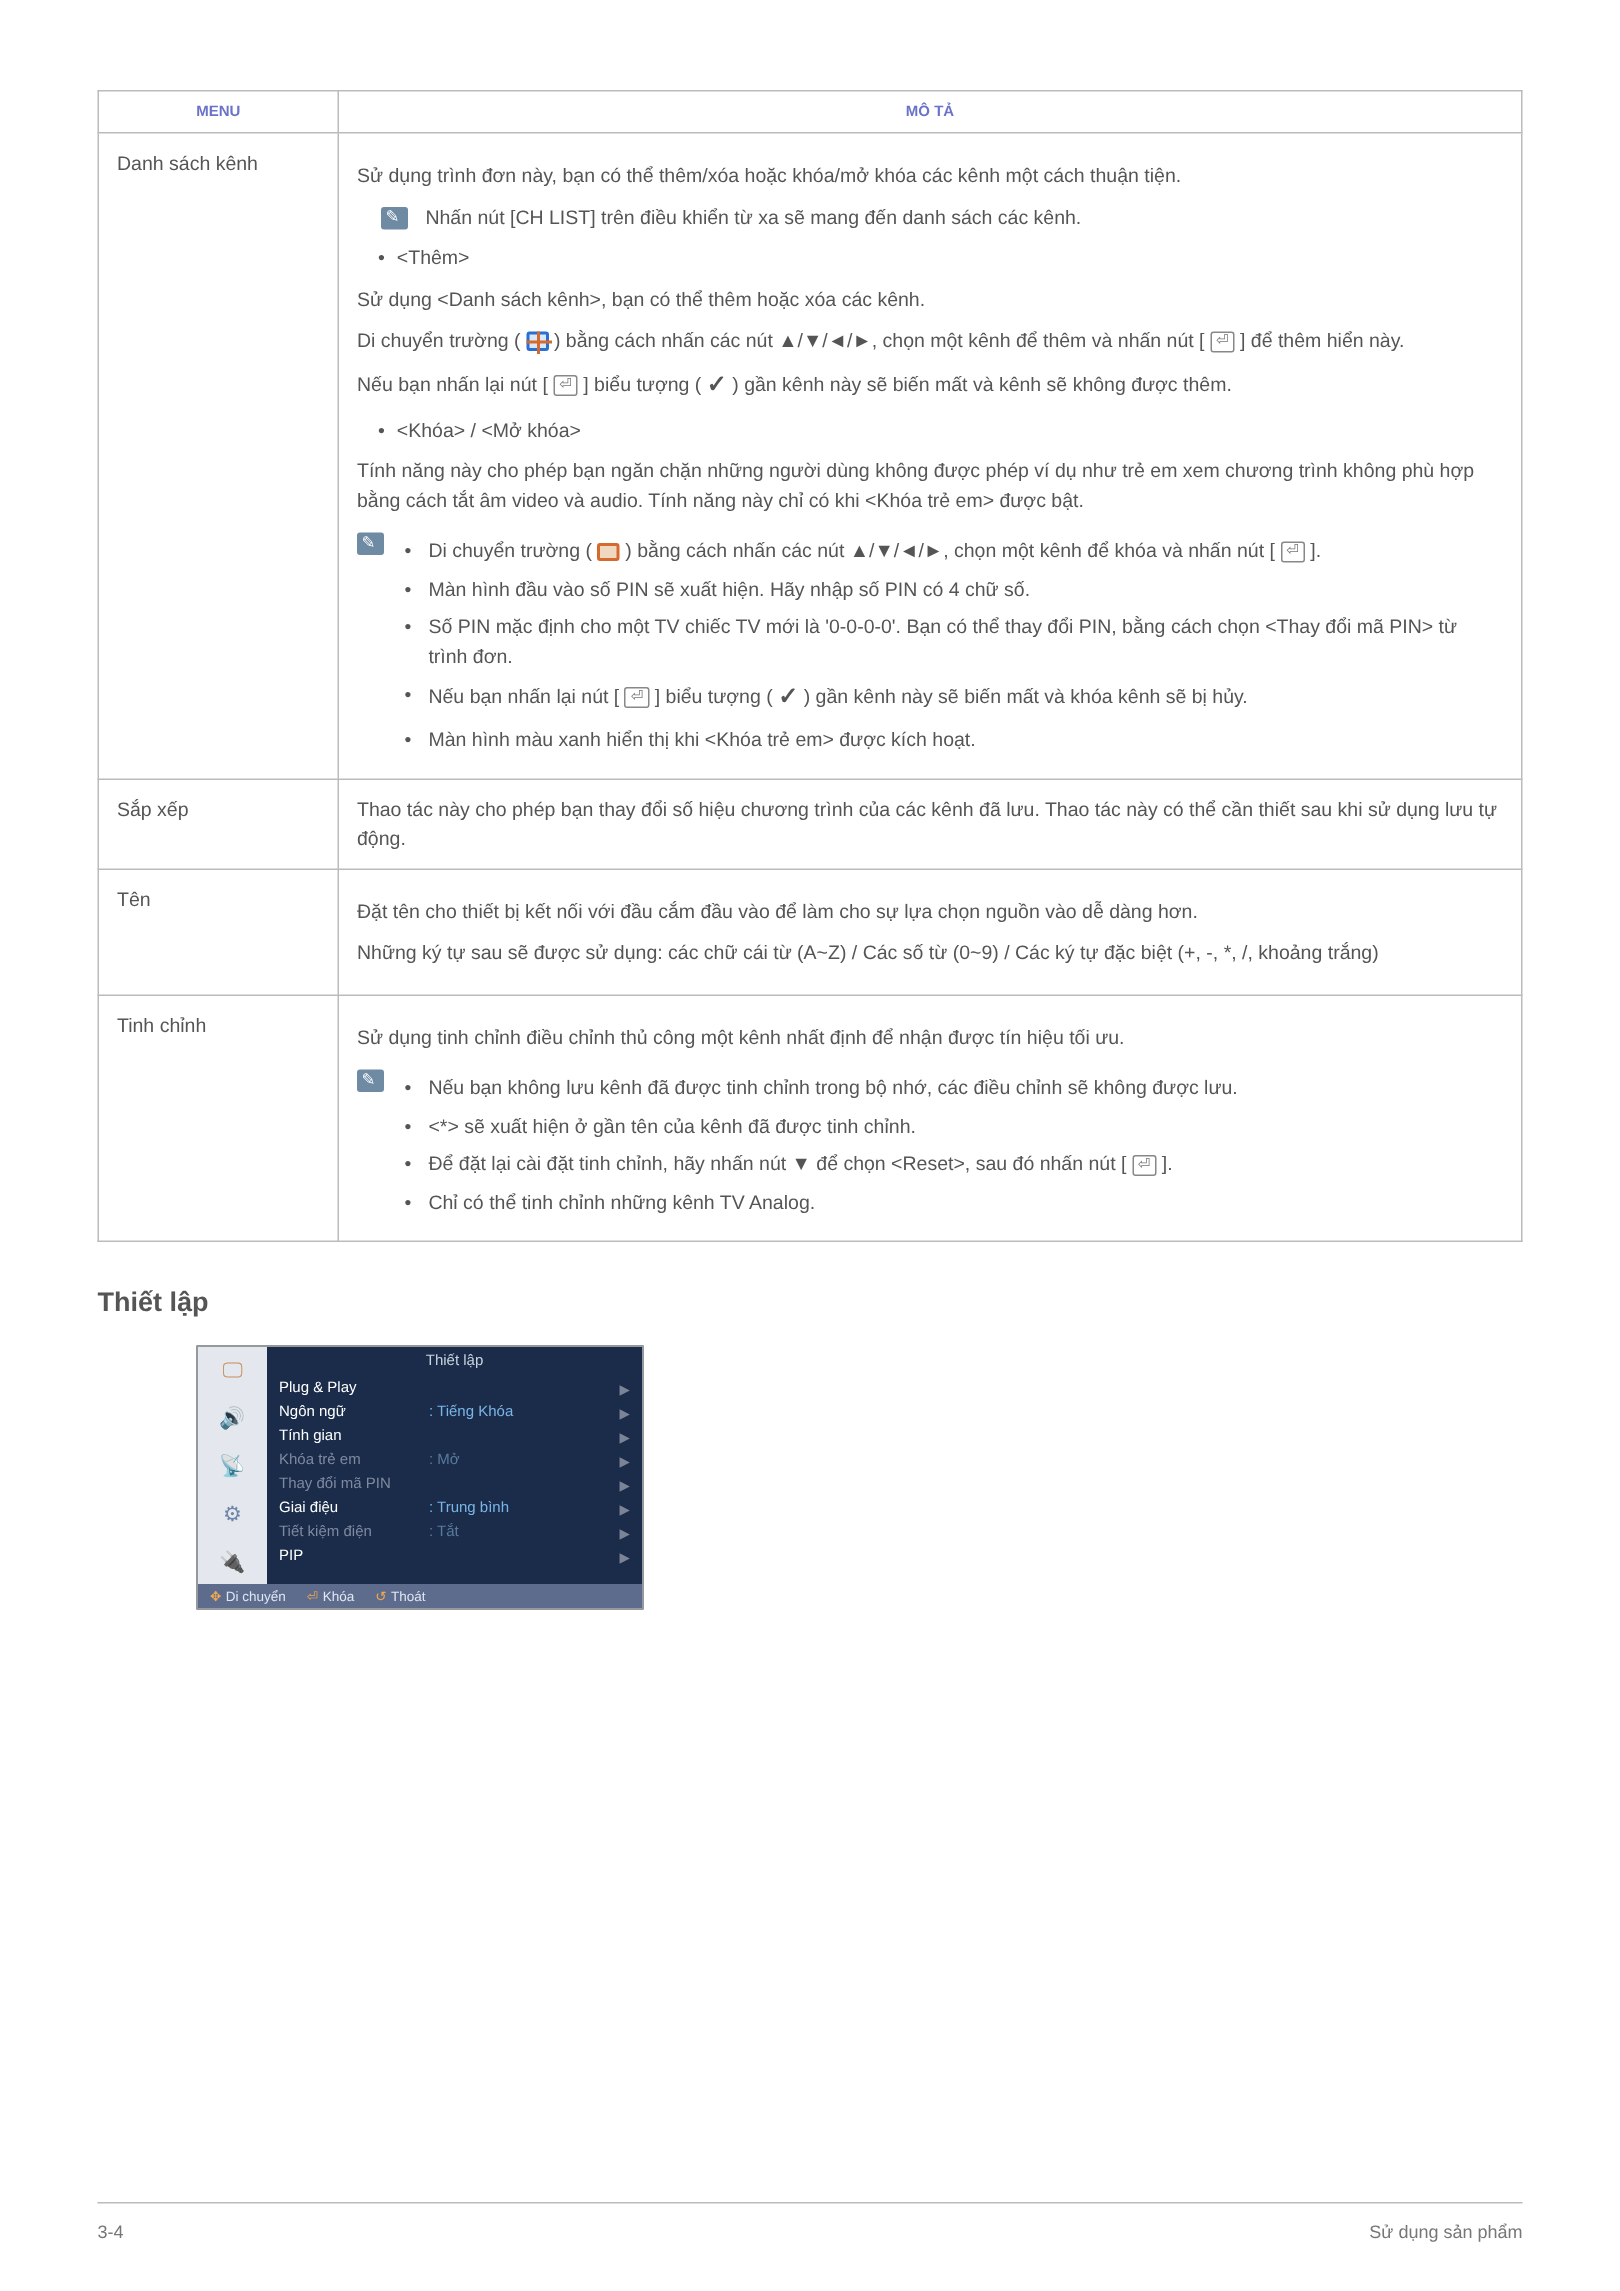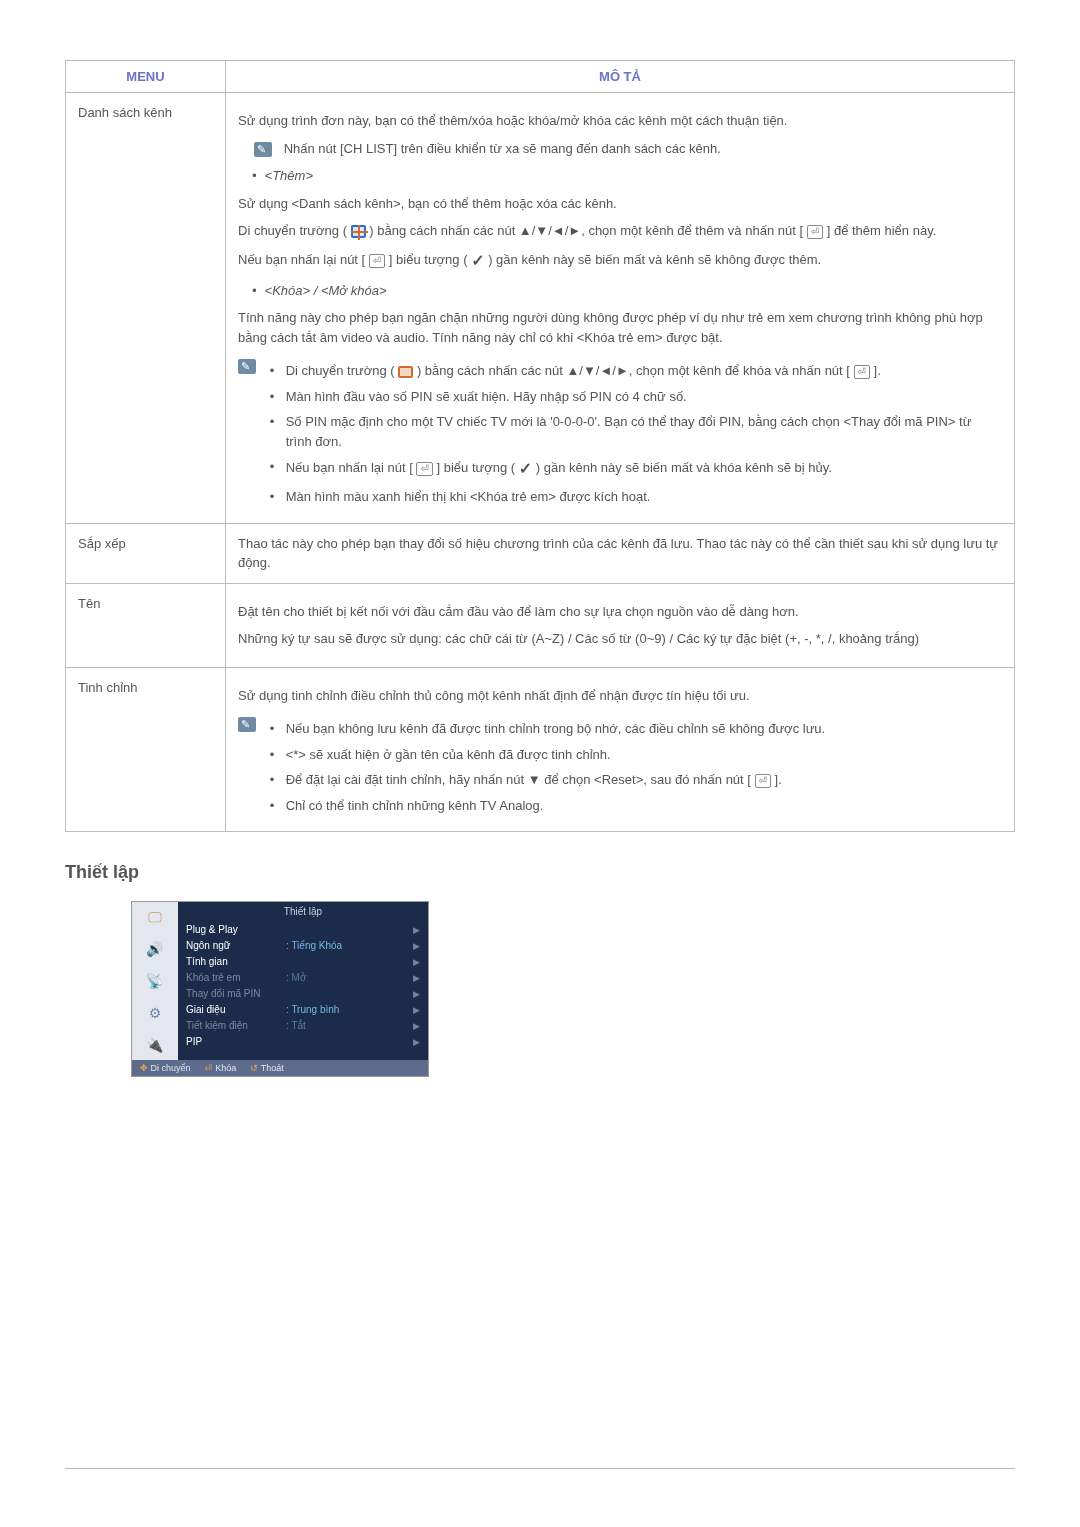--- a/index.html
+++ b/index.html
@@ -21,21 +21,21 @@
     width: 100%;
     border-collapse: collapse;
     border: 1px solid #bbb;
   }
   table.main th {
     border: 1px solid #bbb;
     color: #6a73c7;
     font-weight: bold;
     text-align: center;
     padding: 8px 0;
-    font-size: 13px;
+    font-size: 10px;
   }
   table.main th.menu-col { width: 160px; }
   table.main td {
     border: 1px solid #bbb;
     vertical-align: top;
     padding: 10px 12px;
     line-height: 1.5;
     color: #555;
   }
   td.menu-cell { width: 160px; }
@@ -49,21 +49,21 @@
     margin-right: 8px;
   }
   .note-icon::after {
     content: "✎";
     color: #fff;
     position: absolute;
     left: 3px; top: -1px;
     font-size: 11px;
   }
   .note-line { margin: 8px 16px; }
-  ul.dash { list-style: none; padding-left: 14px; margin: 6px 0; font-style: italic; }
+  ul.dash { list-style: none; padding-left: 14px; margin: 6px 0; }
   ul.dash > li::before { content: "•"; margin-right: 8px; }
   ul.dash > li { margin: 4px 0; }
   ul.inner { list-style: none; padding-left: 34px; margin: 6px 0; }
   ul.inner > li { position: relative; margin: 6px 0; }
   ul.inner > li::before { content: "•"; position: absolute; left: -16px; }
   .field-icon-blue {
     display: inline-block;
     width: 15px; height: 13px;
     border: 2px solid #2b6fd0;
     border-radius: 2px;
@@ -345,14 +345,18 @@
           <span class="ft-txt">Khóa</span>
         </span>
     <span class="ft">
           <span class="ft-icon">↺</span>
           <span class="ft-txt">Thoát</span>
         </span>
   </div>
 </div>
 
 <div class="footer-rule"></div>
-
+<div class="page-footer">
+  <span>3-4</span>
+  <span>Sử dụng sản phẩm</span>
 </div>
 
+</div>
+
 </body></html>

